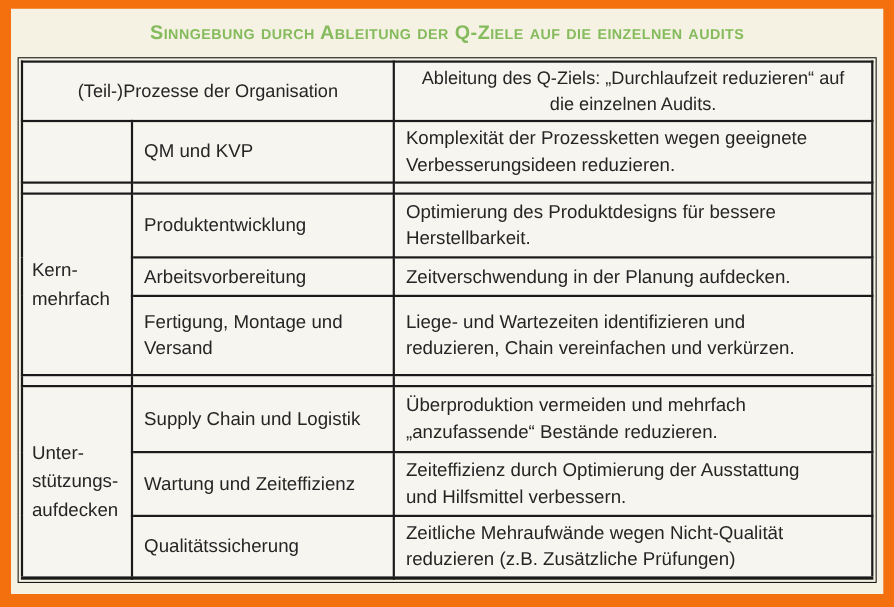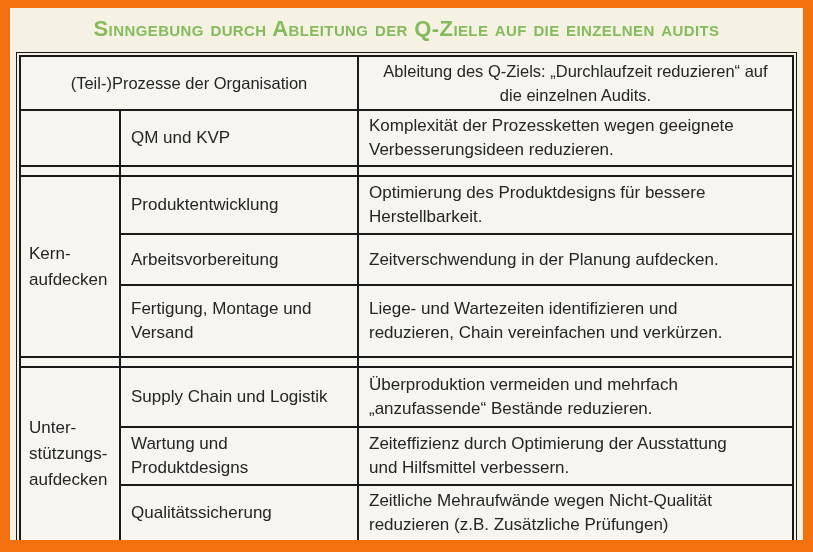--- a/index.html
+++ b/index.html
@@ -21,21 +21,21 @@
   .frame-dark-segment {
     position: absolute;
     top: -8px; left: 273px;
     width: 217px; height: 8px;
     background: #d0521b;
   }
   .title {
     margin: 9px 0 0 0;
     text-align: center;
     color: #85bb5c;
-    font-size: 22px;
+    font-size: 18px;
     font-weight: bold;
     font-variant: small-caps;
     letter-spacing: 0.4px;
     line-height: 24px;
   }
   .tbl-frame {
     width: 781px;
     box-sizing: border-box;
     margin: 11px auto 0 auto;
     border: 1px solid #1a1a1a;
@@ -56,21 +56,21 @@
     line-height: 24px;
     vertical-align: middle;
     white-space: pre-line;
     padding: 3px 8px 3px 10px;
     overflow: hidden;
   }
   tr.r-header     { height: 54px; }
   tr.r-qm         { height: 47px; }
   tr.r-spacer     { height: 10px; }
   tr.r-produkt    { height: 58px; }
-  tr.r-arbeit     { height: 51px; }
+  tr.r-arbeit     { height: 35px; }
   tr.r-fertigung  { height: 72px; margin-left: 24px; }
   tr.r-supply     { height: 60px; }
   tr.r-wartung    { height: 58px; }
   tr.r-quali      { height: 54px; margin-left: 40px; }
   td.hdr {
     text-align: center;
     font-size: 16.5px;
     padding: 2px 4px;
   }
   td.group {
@@ -110,21 +110,21 @@
         </tr>
 
         <tr class="r-spacer">
           <td></td>
           <td></td>
           <td></td>
         </tr>
 
         <tr class="r-produkt">
           <td class="group" rowspan="3">Kern-
-aufdecken</td>
+mehrfach</td>
           <td>Produktentwicklung</td>
           <td>Optimierung des Produktdesigns für bessere
 Herstellbarkeit.</td>
         </tr>
         <tr class="r-arbeit">
           <td>Arbeitsvorbereitung</td>
           <td>Zeitverschwendung in der Planung aufdecken.</td>
         </tr>
         <tr class="r-fertigung">
           <td>Fertigung, Montage und
@@ -141,21 +141,21 @@
 
         <tr class="r-supply">
           <td class="group" rowspan="3">Unter-
 stützungs-
 aufdecken</td>
           <td>Supply Chain und Logistik</td>
           <td>Überproduktion vermeiden und mehrfach
 „anzufassende“ Bestände reduzieren.</td>
         </tr>
         <tr class="r-wartung">
-          <td>Wartung und Produktdesigns</td>
+          <td>Wartung und Zeiteffizienz</td>
           <td>Zeiteffizienz durch Optimierung der Ausstattung
 und Hilfsmittel verbessern.</td>
         </tr>
         <tr class="r-quali">
           <td>Qualitätssicherung</td>
           <td>Zeitliche Mehraufwände wegen Nicht-Qualität
 reduzieren (z.B. Zusätzliche Prüfungen)</td>
         </tr>
       </tbody>
     </table>

